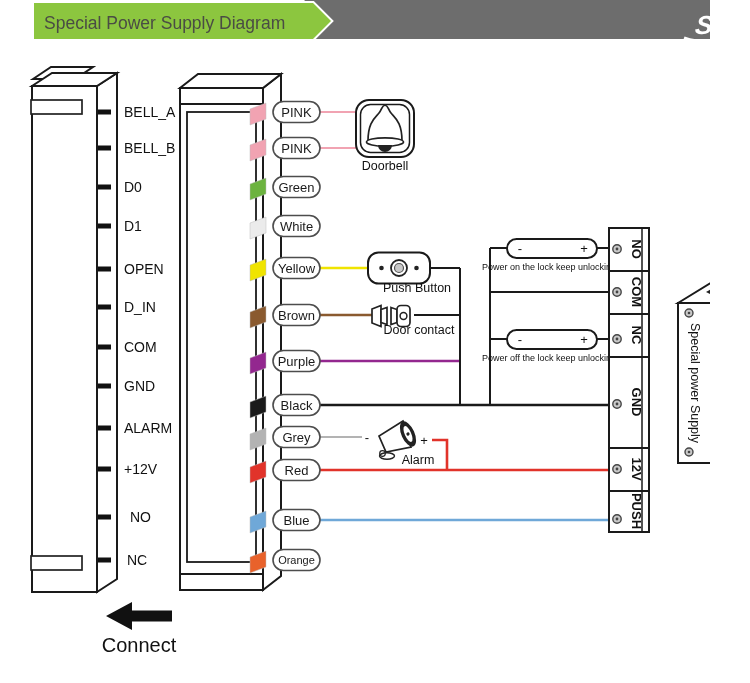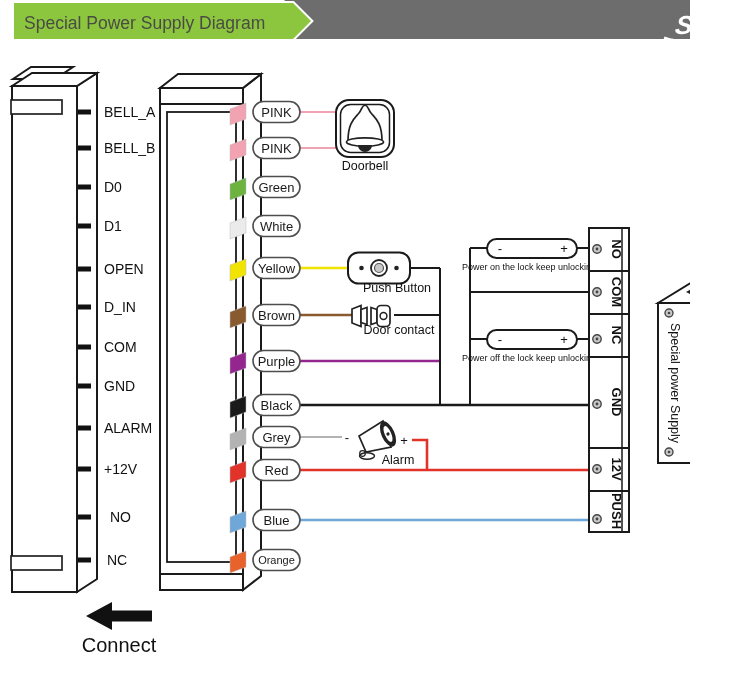--- a/index.html
+++ b/index.html
@@ -1,16 +1,16 @@
 <!DOCTYPE html>
 <html><head>
 <meta charset="utf-8">
 <style>
   html,body{margin:0;padding:0;background:#ffffff;}
-  #stage{position:relative;width:690px;height:683px;background:#ffffff;overflow:hidden;}
+  #stage{position:relative;width:690px;height:683px;background:#ffffff;overflow:hidden;margin-left:20px;}
   svg text{font-family:"Liberation Sans", sans-serif;}
   .ln{stroke:#1a1a1a;stroke-width:2;fill:none;}
   .fw{fill:#ffffff;stroke:#1a1a1a;stroke-width:2;}
   .fw1{fill:#ffffff;stroke:#222222;stroke-width:1.7;}
   .pill{fill:#ffffff;stroke:#4d4d4d;stroke-width:1.6;}
   .ptxt{font-size:13px;fill:#1a1a1a;text-anchor:middle;}
   .ptxt-sm{font-size:11px;fill:#1a1a1a;text-anchor:middle;}
   .pintxt{font-size:14px;fill:#111111;}
   .cap{font-size:12.5px;fill:#111111;text-anchor:middle;}
   .smallcap{font-size:9px;fill:#111111;text-anchor:middle;}

